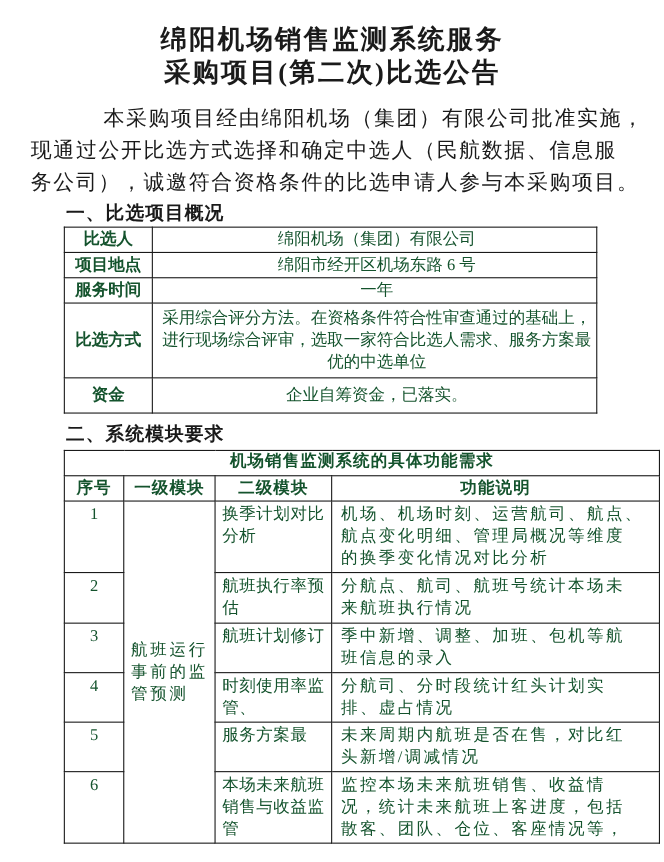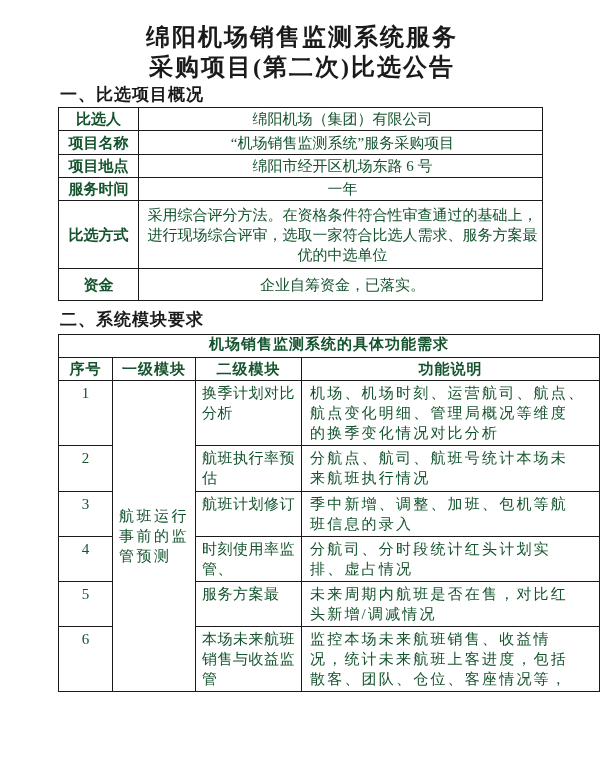--- a/index.html
+++ b/index.html
@@ -129,32 +129,31 @@
   .rh43 { height: 43px; } .rh45 { height: 45px; } .rh65 { height: 65px; }
 </style>
 </head>
 <body>
 
 <div class="page">
 
   <div class="doc-title">绵阳机场销售监测系统服务
 采购项目(第二次)比选公告</div>
 
+  <div class="intro">本采购项目经由绵阳机场（集团）有限公司批准实施，
+现通过公开比选方式选择和确定中选人（民航数据、信息服
+务公司），诚邀符合资格条件的比选申请人参与本采购项目。</div>
 
   <div class="section-heading first">一、比选项目概况</div>
 
   <table class="overview-table">
     <tbody>
       <tr class="rh22">
         <td class="label">比选人</td>
         <td class="value">绵阳机场（集团）有限公司</td>
-      </tr>
-      <tr class="rh24">
-        <td class="label">项目名称</td>
-        <td class="value">“机场销售监测系统”服务采购项目</td>
       </tr>
       <tr class="rh21">
         <td class="label">项目地点</td>
         <td class="value">绵阳市经开区机场东路 6 号</td>
       </tr>
       <tr class="rh21">
         <td class="label">服务时间</td>
         <td class="value">一年</td>
       </tr>
       <tr class="rh68">

